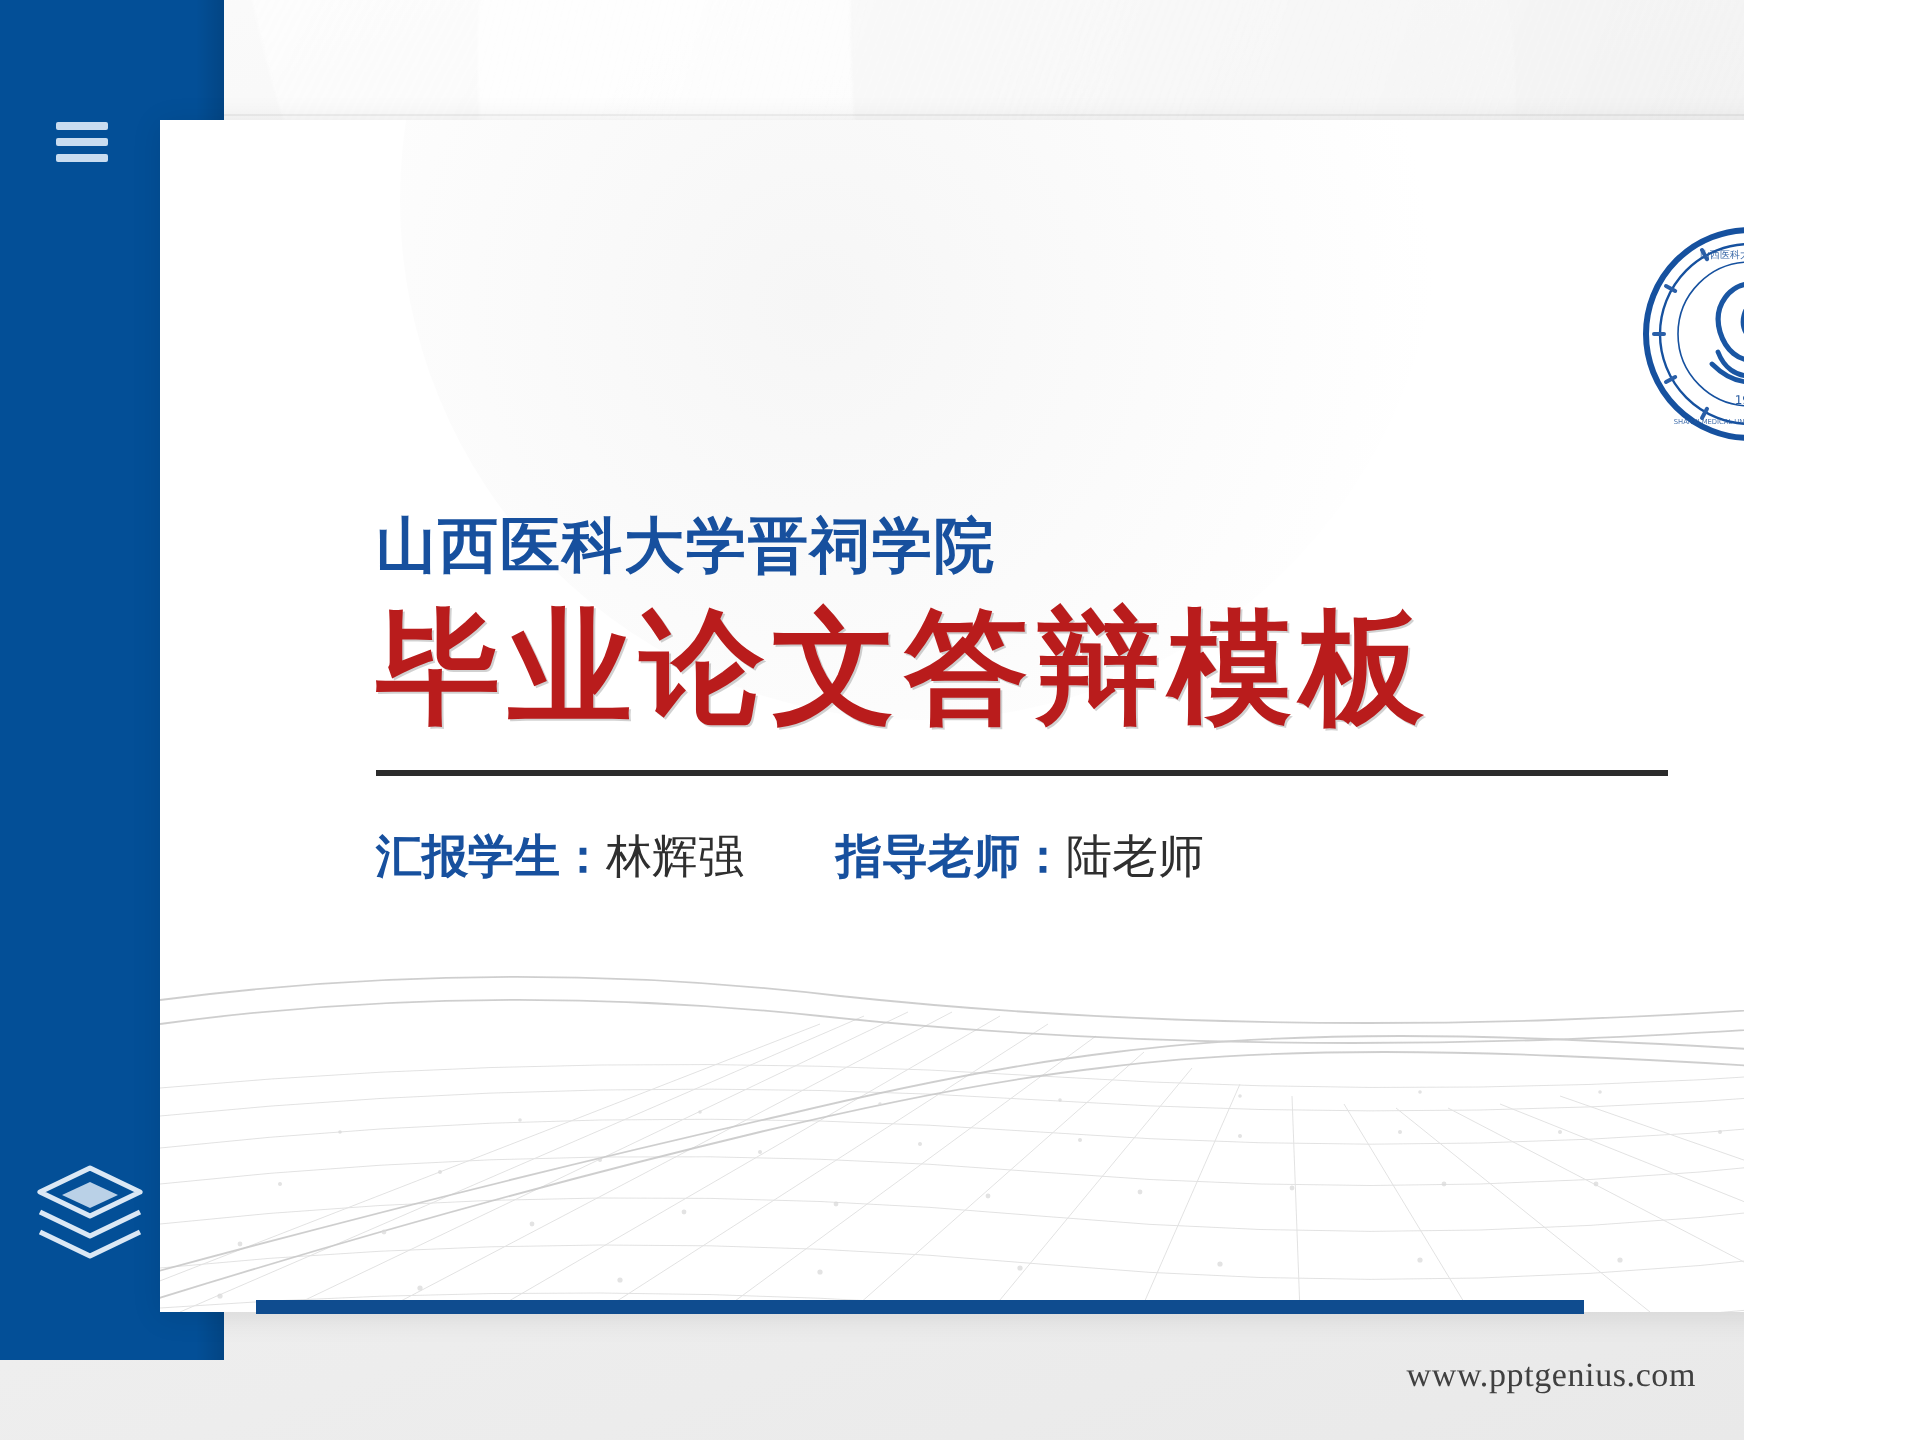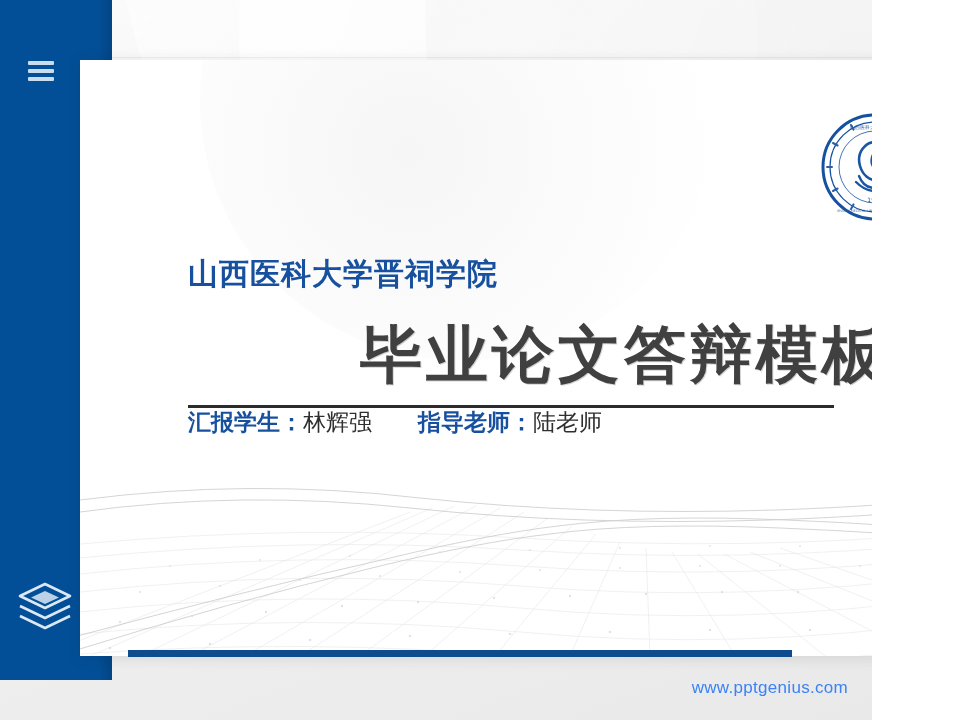--- a/index.html
+++ b/index.html
@@ -161,37 +161,37 @@
   }
   .school {
     font-size: 30px;
     font-weight: bold;
     color: #17509e;
     letter-spacing: 1px;
     line-height: 1.2;
     white-space: nowrap;
   }
   .main-title {
-    margin-top: 28px;
+    margin-top: 8px;
     font-size: 62px;
     font-weight: bold;
-    color: #404040;
+    color: #b91c1c;
     letter-spacing: 4px;
     line-height: 1.12;
     white-space: nowrap;
     text-shadow: 1px 1px 0 rgba(0,0,0,0.18);
-    text-align: right;
   }
   .rule {
     margin-top: 16px;
     width: 646px;
     height: 3px;
     background: #2b2b2b;
   }
   .byline {
+    margin-top: 26px;
     font-size: 23px;
     line-height: 1.3;
     white-space: nowrap;
   }
   .byline .lbl {
     font-weight: bold;
     color: #17509e;
   }
   .byline .val {
     color: #2f2f2f;
@@ -210,22 +210,23 @@
     height: 7px;
     background: #0f4c8f;
   }
 
   
   .footer-url {
     position: absolute;
     right: 24px;
     top: 678px;
     font-size: 17px;
-    color: #3b82f6;
+    color: #404040;
     letter-spacing: 0.3px;
+    font-family: Liberation Serif, serif;
   }
 </style>
 </head>
 <body>
 
 <div id="slide">
 
   <div class="page-bg">
     <div class="page-bg-curve c"></div>
     <div class="page-bg-curve"></div>

